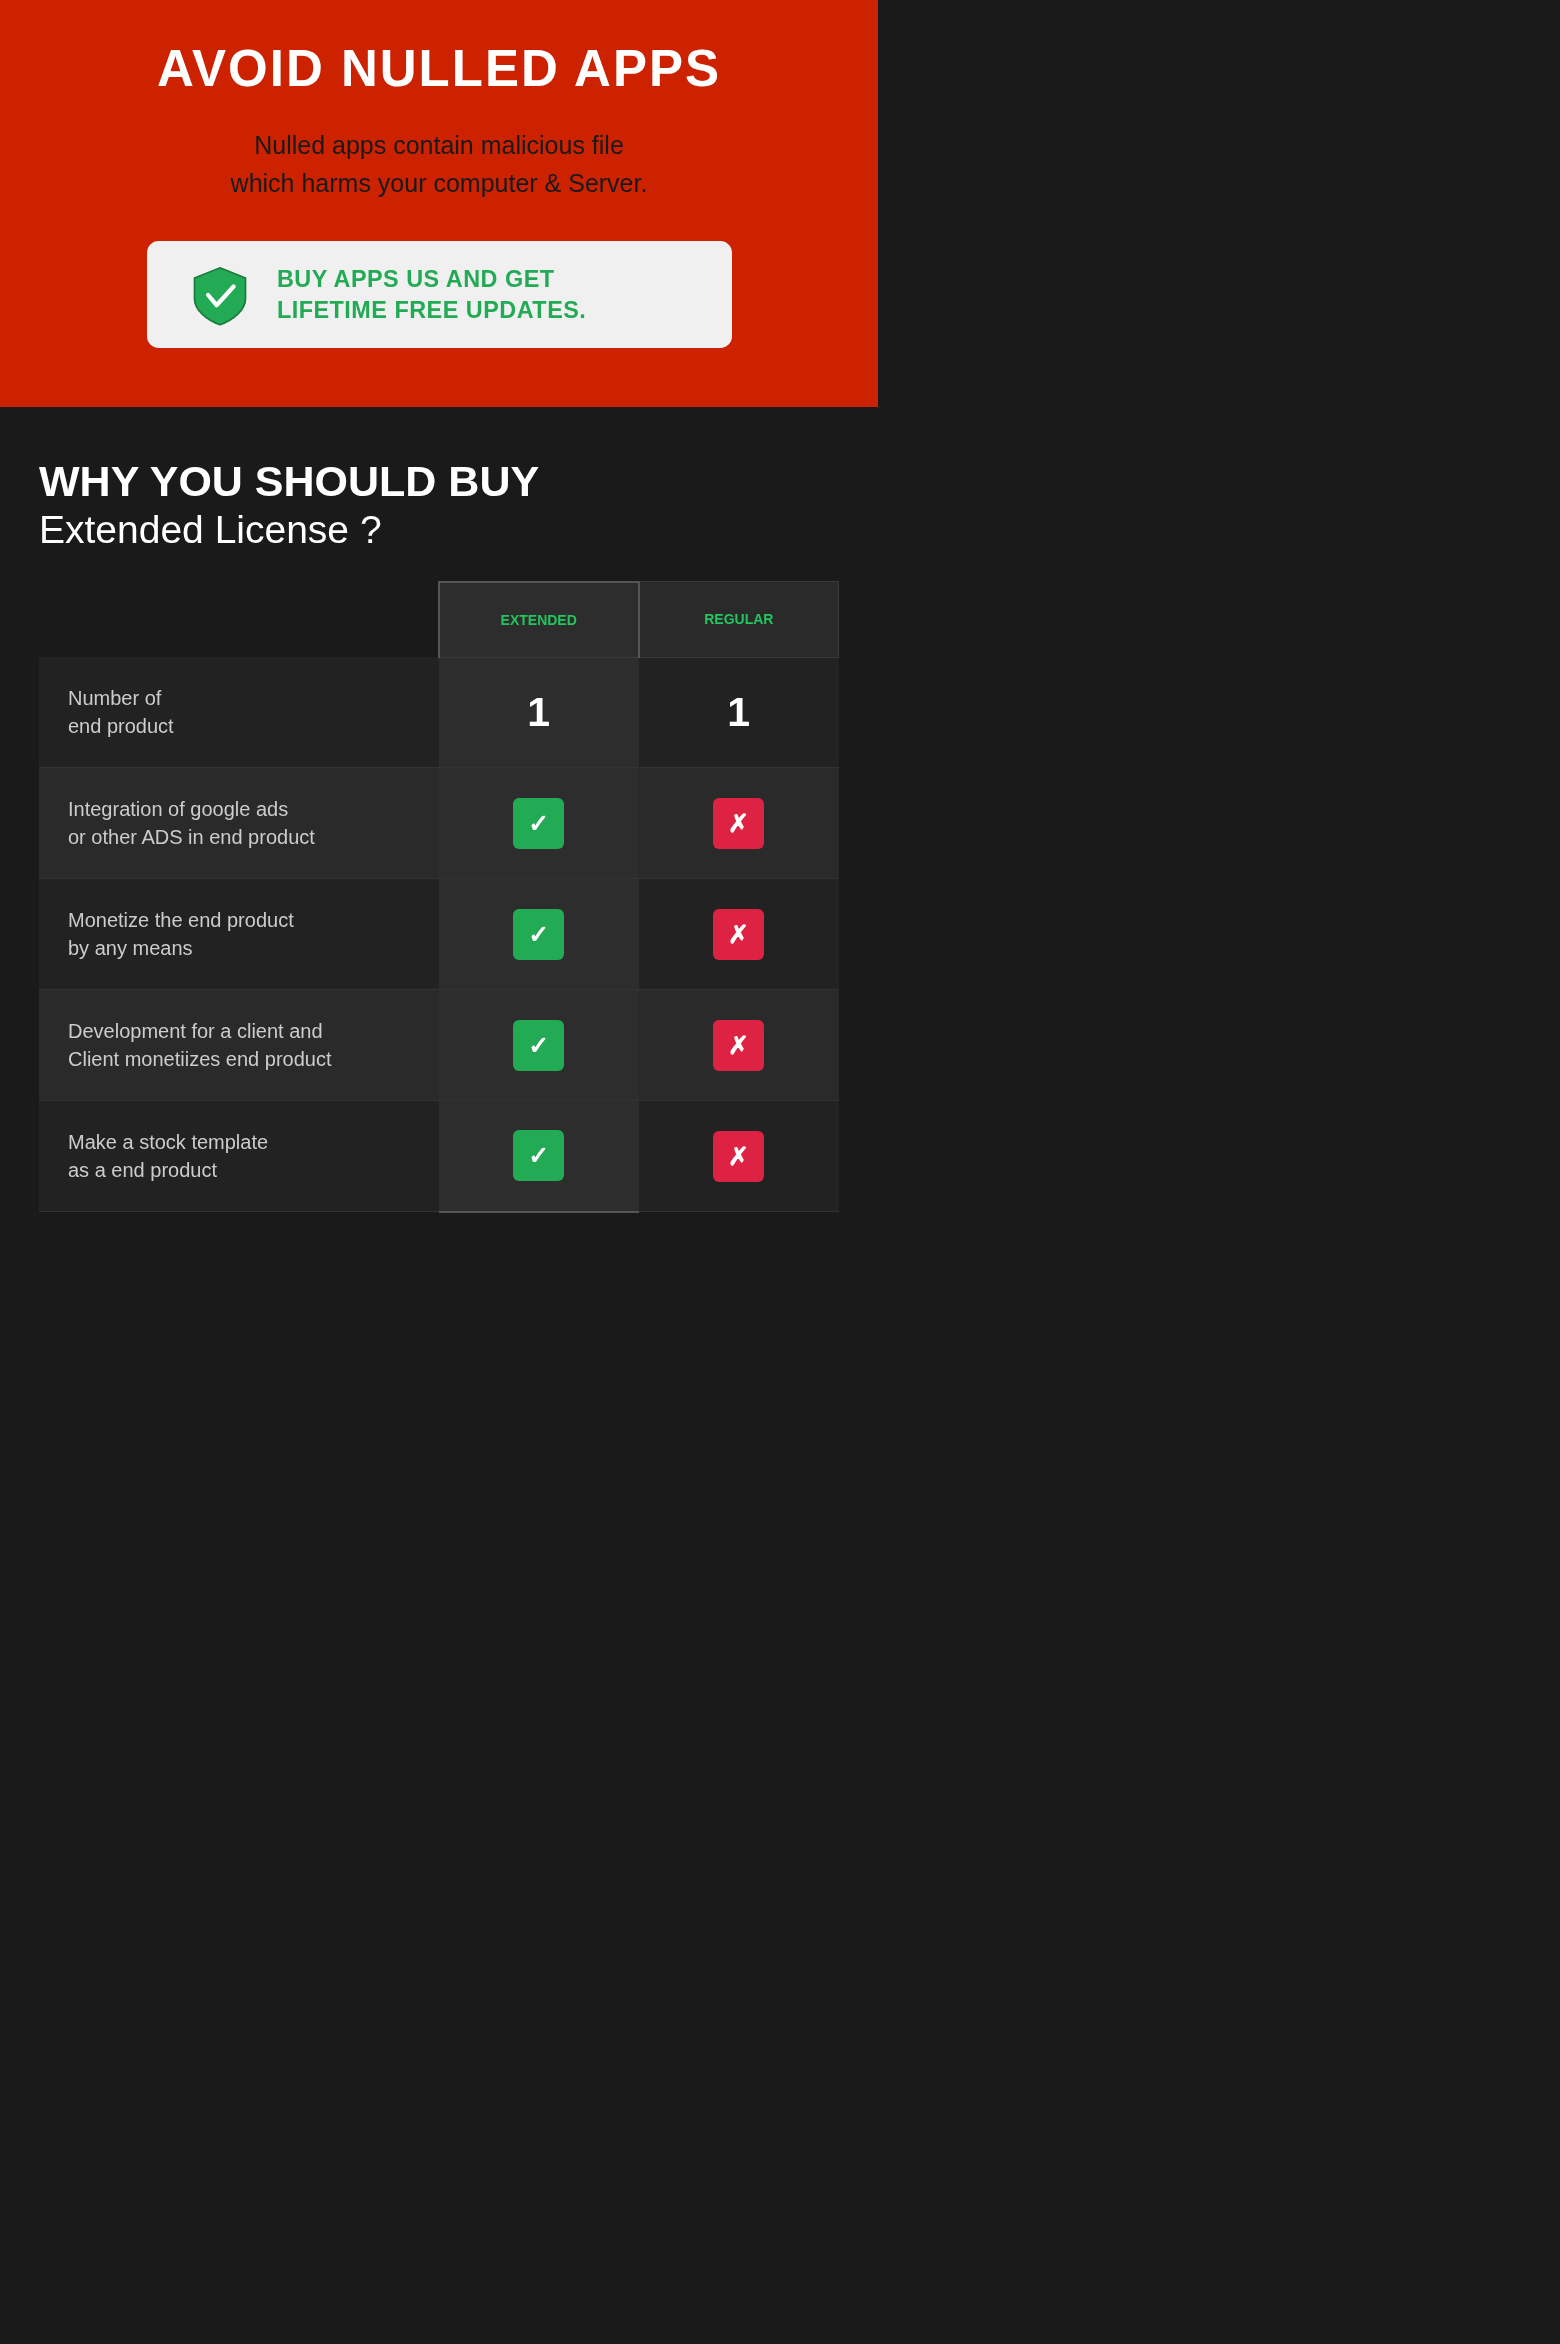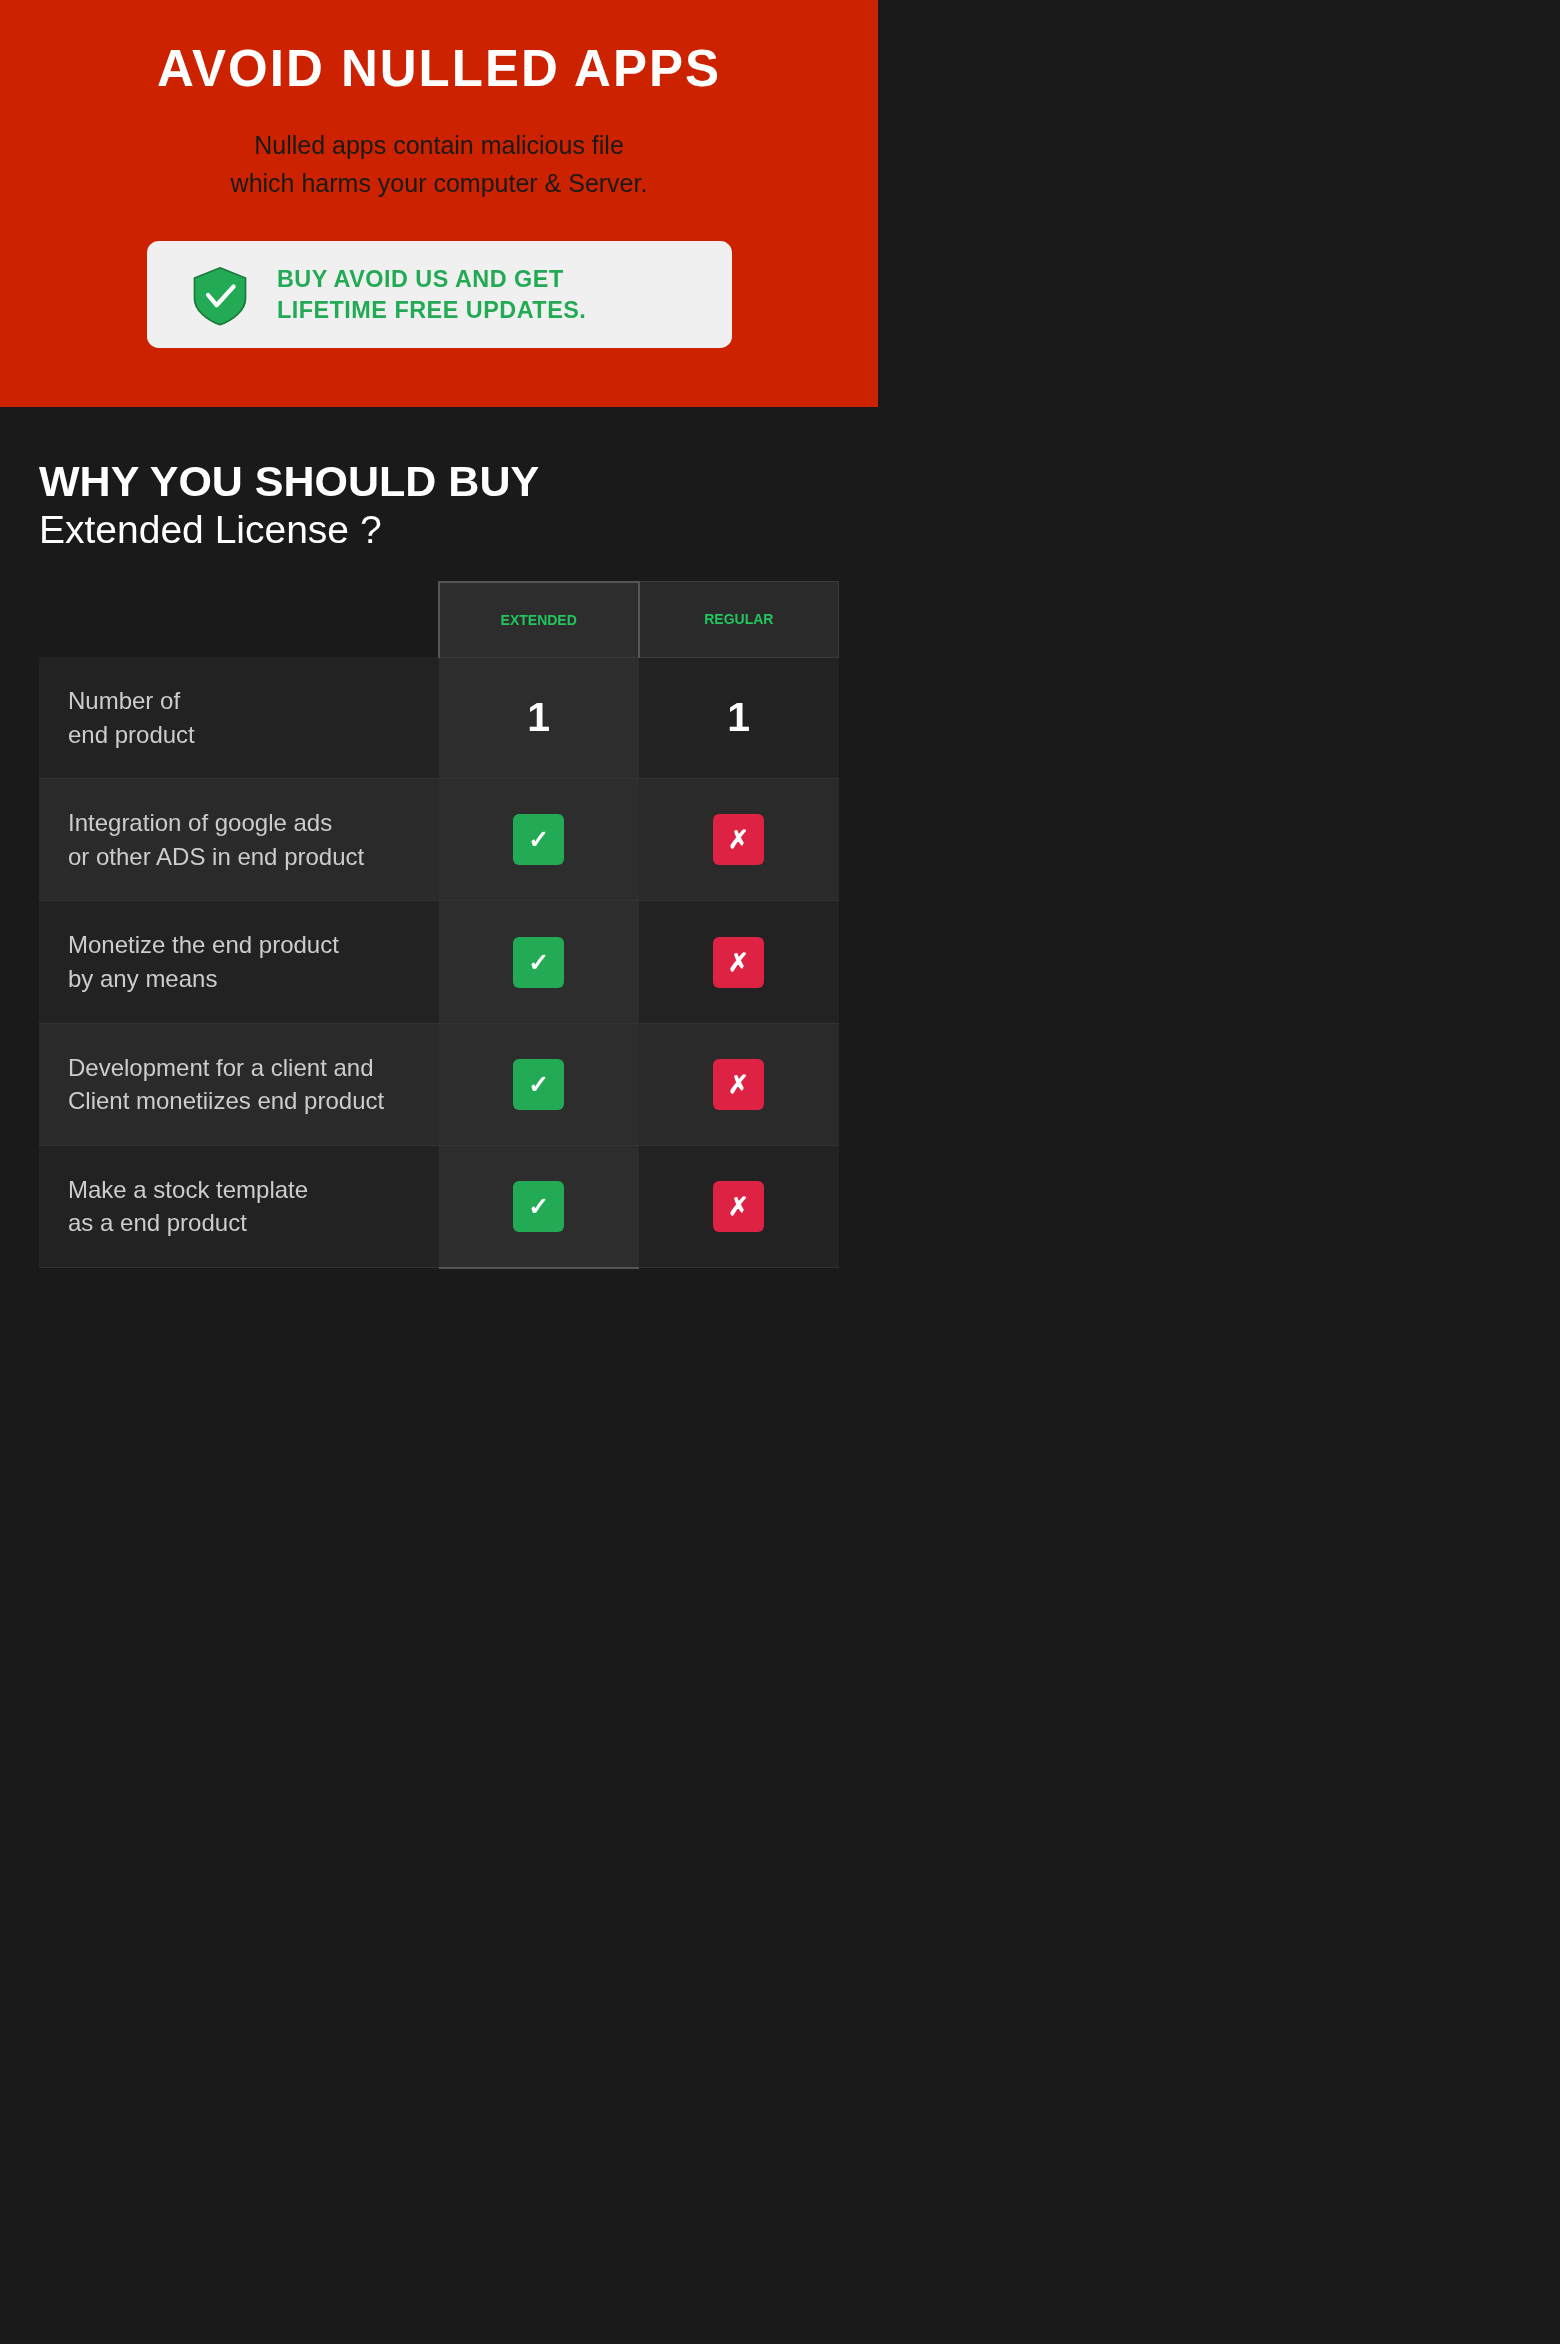--- a/index.html
+++ b/index.html
@@ -138,21 +138,21 @@
     .table-row:nth-child(odd) {
       background: #222222;
     }
 
     .table-row:nth-child(even) {
       background: #2a2a2a;
     }
 
     .feature-cell {
       color: #cccccc;
-      font-size: 24px;
+      font-size: 20px;
       line-height: 1.4;
       padding-left: 29px !important;
     }
 
     .extended-cell {
       text-align: center;
       background: #2d2d2d !important;
       border-left: 2px solid #555;
       border-right: 2px solid #555;
     }
@@ -207,21 +207,21 @@
   </p>
   <div class="promo-banner">
     <div class="shield-icon">
       <svg viewBox="0 0 80 80" xmlns="http://www.w3.org/2000/svg">
         <path d="M40 8 L70 20 L70 44 C70 58 55 70 40 75 C25 70 10 58 10 44 L10 20 Z" fill="#22aa55"></path>
         <path d="M40 8 L70 20 L70 44 C70 58 55 70 40 75 C25 70 10 58 10 44 L10 20 Z" fill="none" stroke="#1a7a3a" stroke-width="2"></path>
         <polyline points="26,40 36,52 56,30" stroke="white" stroke-width="5" fill="none" stroke-linecap="round" stroke-linejoin="round"></polyline>
       </svg>
     </div>
     <div class="promo-text">
-      <span>BUY AVOID US AND GET</span><br>
+      <span>BUY APPS US AND GET</span><br>
       <span>LIFETIME FREE UPDATES.</span>
     </div>
   </div>
 </div>
 
 <div class="why-section">
   <div>
     <div class="why-title">WHY YOU SHOULD BUY</div>
     <div class="why-subtitle">Extended License ?</div>
   </div>

